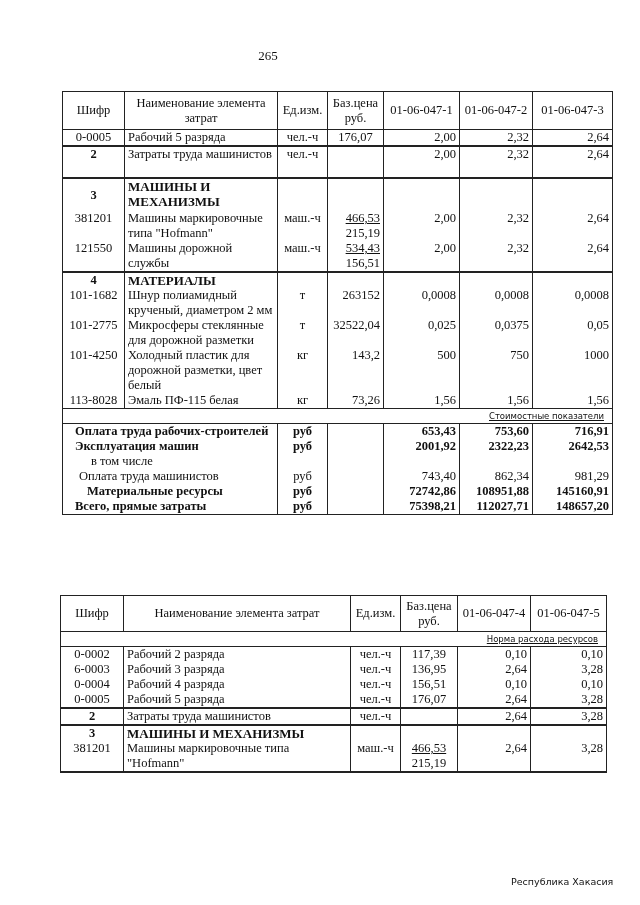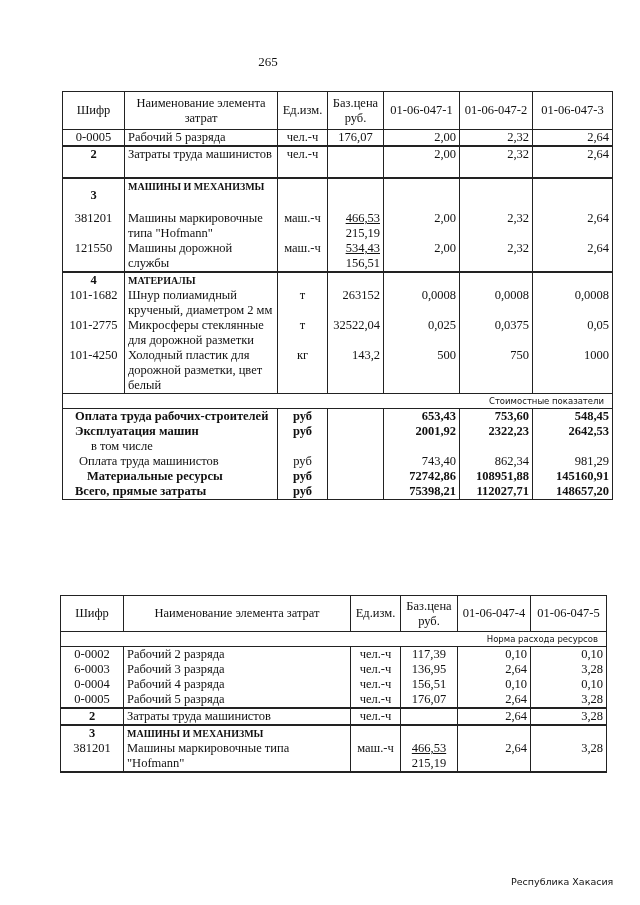--- a/index.html
+++ b/index.html
@@ -1,30 +1,30 @@
 <!DOCTYPE html>
 <html><head>
 <meta charset="utf-8">
 <style>
   html, body { margin: 0; padding: 0; background: #ffffff; }
   body { width: 640px; height: 905px; position: relative; overflow: hidden;
          font-family: "Liberation Serif", serif; color: #111; font-size: 12.5px; }
-  .page-num { position: absolute; top: 54px; left: 0; width: 536px; text-align: center; font-size: 13px; }
+  .page-num { position: absolute; top: 48px; left: 0; width: 536px; text-align: center; font-size: 13px; }
   table { border-collapse: collapse; position: absolute; table-layout: fixed; }
   td, th { border: 1px solid #222; padding: 0 3px; vertical-align: top; line-height: 15px; font-weight: normal; }
   th { text-align: center; vertical-align: middle; }
   .c { text-align: center; }
   .r { text-align: right; }
   .b { font-weight: bold; }
-  .caps { font-weight: bold; font-size: 10px; }
+  .caps { font-weight: bold; font-size: 13px; }
   .u { text-decoration: underline; }
   .nb-t { border-top: none; }
   .nb-b { border-bottom: none; }
   .thick-t { border-top: 2px solid #222; }
-  .sub-caption { font-family: "DejaVu Sans", sans-serif; font-size: 8.5px; text-align: right; padding-right: 8px; line-height: 14px; }
+  .sub-caption { font-family: "DejaVu Sans", sans-serif; font-size: 8.5px; text-align: right; padding-right: 8px; line-height: 14px; text-decoration: underline; }
   #t1 { left: 62px; top: 91px; width: 550px; }
   #t2 { left: 60px; top: 595px; width: 546px; }
   .footer { position: absolute; top: 876px; left: 511px; font-family: "DejaVu Sans", sans-serif; font-size: 9.5px; }
   .tot td { border-top: none; border-bottom: none; }
 </style>
 </head>
 <body>
 
 <div class="page-num">265</div>
 
@@ -124,32 +124,41 @@
   </tr>
   <tr>
     <td class="c nb-t nb-b">101-4250</td>
     <td class="nb-t nb-b">Холодный пластик для дорожной разметки, цвет белый</td>
     <td class="c nb-t nb-b">кг</td>
     <td class="r nb-t nb-b">143,2</td>
     <td class="r nb-t nb-b">500</td>
     <td class="r nb-t nb-b">750</td>
     <td class="r nb-t nb-b">1000</td>
   </tr>
+  <tr>
+    <td class="c nb-t">113-8028</td>
+    <td class="nb-t">Эмаль ПФ-115 белая</td>
+    <td class="c nb-t">кг</td>
+    <td class="r nb-t">73,26</td>
+    <td class="r nb-t">1,56</td>
+    <td class="r nb-t">1,56</td>
+    <td class="r nb-t">1,56</td>
+  </tr>
 
   <tr>
     <td colspan="7" class="sub-caption">Стоимостные показатели</td>
   </tr>
 
   <tr class="tot">
     <td colspan="2" class="b" style="padding-left:12px;border-top:1px solid #0ea5e9">Оплата труда рабочих-строителей</td>
     <td class="c b" style="border-top:1px solid #222">руб</td>
     <td style="border-top:1px solid #222"></td>
     <td class="r b" style="border-top:1px solid #222">653,43</td>
     <td class="r b" style="border-top:1px solid #222">753,60</td>
-    <td class="r b" style="border-top:1px solid #222">548,45</td>
+    <td class="r b" style="border-top:1px solid #222">716,91</td>
   </tr>
   <tr class="tot">
     <td colspan="2" class="b" style="padding-left:12px">Эксплуатация машин</td>
     <td class="c b">руб</td>
     <td></td>
     <td class="r b">2001,92</td>
     <td class="r b">2322,23</td>
     <td class="r b">2642,53</td>
   </tr>
   <tr class="tot">

